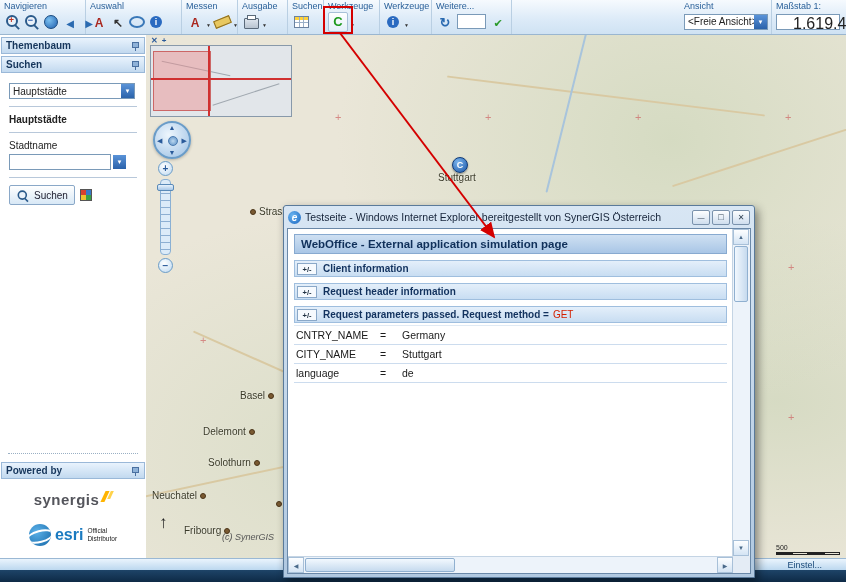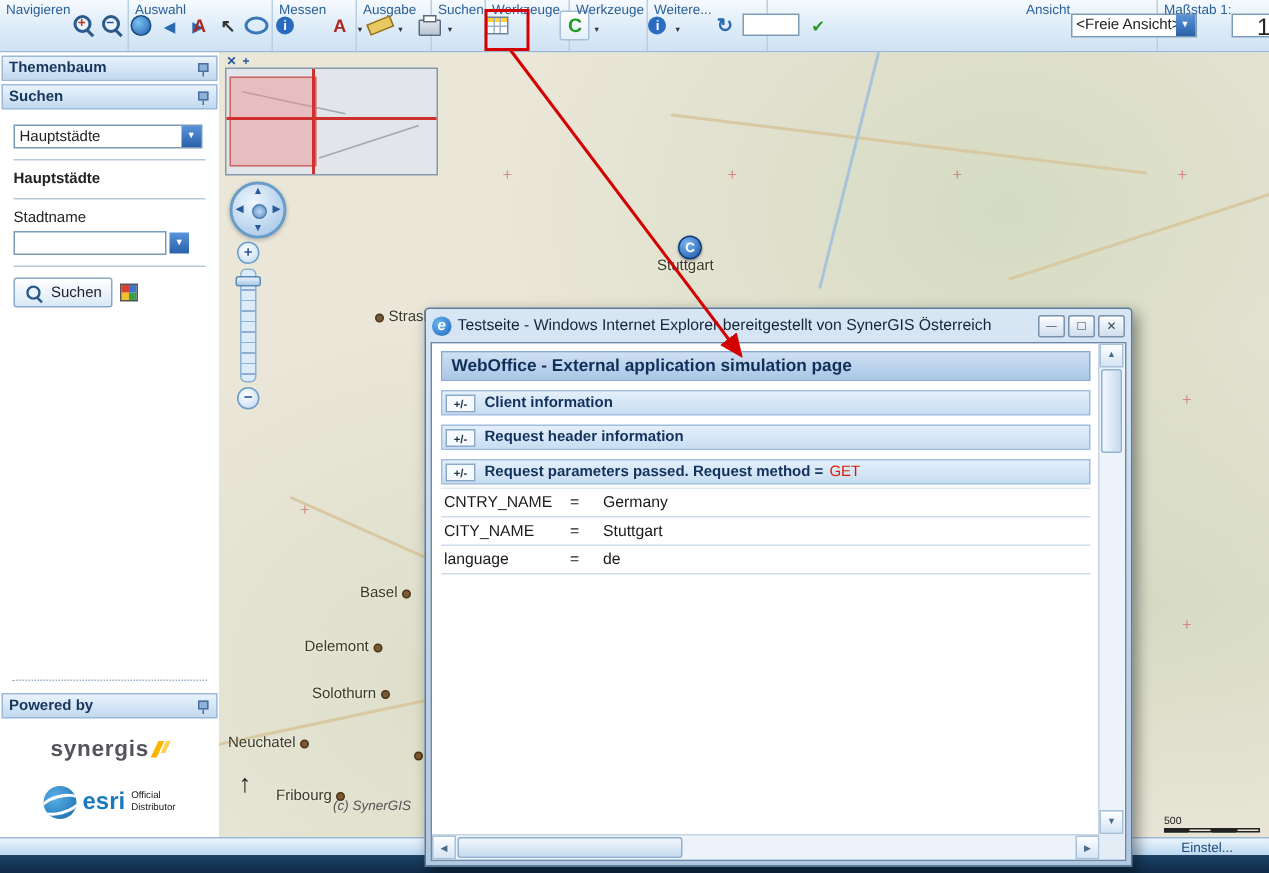--- a/index.html
+++ b/index.html
@@ -1,20 +1,20 @@
 <!DOCTYPE html>
 <html><head>
 <meta charset="utf-8">
 <style>
   html,body{margin:0;padding:0}
   .app{position:relative;width:846px;height:582px;background:#fff;font-family:"Liberation Sans",sans-serif;overflow:hidden}
 
   
   .toolbar{position:absolute;left:0;top:0;width:846px;height:35px;background:linear-gradient(#f6fafe,#ddebf8 55%,#cfe2f3);border-bottom:1px solid #9ab6d0;display:flex;box-sizing:border-box}
-  .group{box-sizing:border-box;padding:1px 4px 2px;border-right:1px solid #b9cfe3;display:flex;flex-direction:row;flex:none}
+  .group{box-sizing:border-box;padding:1px 4px 2px;border-right:1px solid #b9cfe3;display:flex;flex-direction:column;flex:none}
   .group-label{font-size:9px;color:#2a6099;height:10px;line-height:10px;white-space:nowrap}
   .group-icons{display:flex;align-items:center;gap:1px;flex:1}
   .tb-btn{width:18px;height:18px;display:flex;align-items:center;justify-content:center;border-radius:2px;flex:none}
   .c-btn{border:1px solid #a8c0d8;background:linear-gradient(#fff,#e4effa)}
   .c-glyph{font-size:13px;font-weight:bold;color:#1f9a1f;line-height:1}
   .i-caret{width:7px;text-align:center;flex:none}
   .i-caret::before{content:"▼";font-size:5px;color:#333}
   .mag{position:relative;width:15px;height:15px}
   .mag .lens{position:absolute;left:0;top:1px;width:8px;height:8px;border:2px solid #2a5a8a;border-radius:50%;background:#eaf2fa}
   .mag .handle{position:absolute;right:1px;bottom:1px;width:6px;height:2px;background:#2a5a8a;transform:rotate(45deg)}
@@ -52,21 +52,21 @@
   .pin{margin-left:auto;width:9px;height:10px;position:relative;flex:none}
   .pin::before{content:"";position:absolute;left:1px;top:1px;width:5px;height:4px;background:#8fb2d8;border:1px solid #4a70a0}
   .pin::after{content:"";position:absolute;left:4px;top:7px;width:1px;height:3px;background:#4a70a0}
   .search-body{padding:10px 9px 10px;font-size:10px;color:#222}
   .rule{border-bottom:1px solid #b8c8da;margin:7px 0}
   .lbl-bold{font-weight:bold}
   .btn{display:inline-flex;align-items:center;gap:3px;height:18px;padding:0 6px;background:linear-gradient(#ffffff,#d8e8f6);border:1px solid #8aa8c8;border-radius:2px;font-size:10px;color:#223}
   .i-layers{width:10px;height:10px;border:1px solid #555;flex:none;background:linear-gradient(90deg,#d84030 50%,#3878c8 0) 0 0/100% 50% no-repeat,linear-gradient(90deg,#f0c030 50%,#38a048 0) 0 100%/100% 50% no-repeat}
   .dotted{border-top:1px dotted #9ab0c4;margin:6px 8px}
   .logo-area{padding:12px 6px;display:flex;flex-direction:column;gap:16px;align-items:center}
-  .synergis{font-size:15px;font-weight:bold;color:#54555c;letter-spacing:.5px;display:flex;align-items:center}
+  .synergis{font-size:15px;font-weight:bold;color:#54555c;letter-spacing:.5px;display:flex;align-items:flex-start}
   .swoosh{display:inline-block;width:4px;height:11px;background:#ffb400;transform:skewX(-25deg);margin-left:4px}
   .swoosh2{display:inline-block;width:3px;height:8px;background:#ffd24a;transform:skewX(-25deg);margin-left:2px;margin-bottom:3px}
   .esri-row{display:flex;align-items:center;gap:4px}
   .esri-globe{width:22px;height:22px;border-radius:50%;background:radial-gradient(circle at 35% 35%,#5ab0e8,#1668a8);position:relative;overflow:hidden;flex:none}
   .esri-globe::before{content:"";position:absolute;width:24px;height:9px;border:2px solid #fff;border-radius:50%;top:6px;left:-3px;transform:rotate(-15deg)}
   .esri-word{font-size:16px;font-weight:bold;color:#1a7ac0}
   .esri-cap{font-size:6.5px;color:#222;line-height:1.2}
 
   
   .map{position:absolute;left:146px;top:35px;right:0;bottom:24px;overflow:hidden;background:

